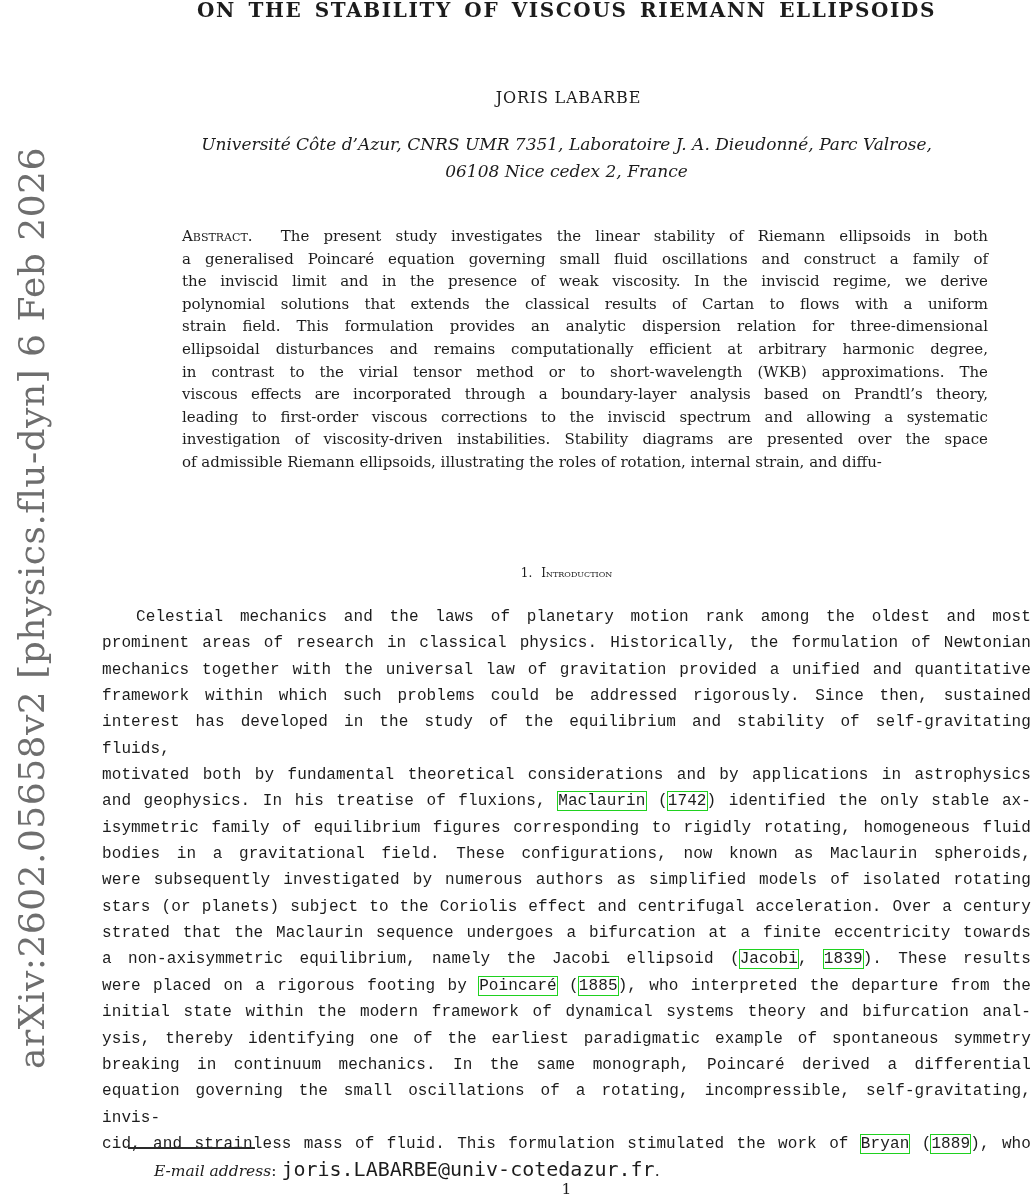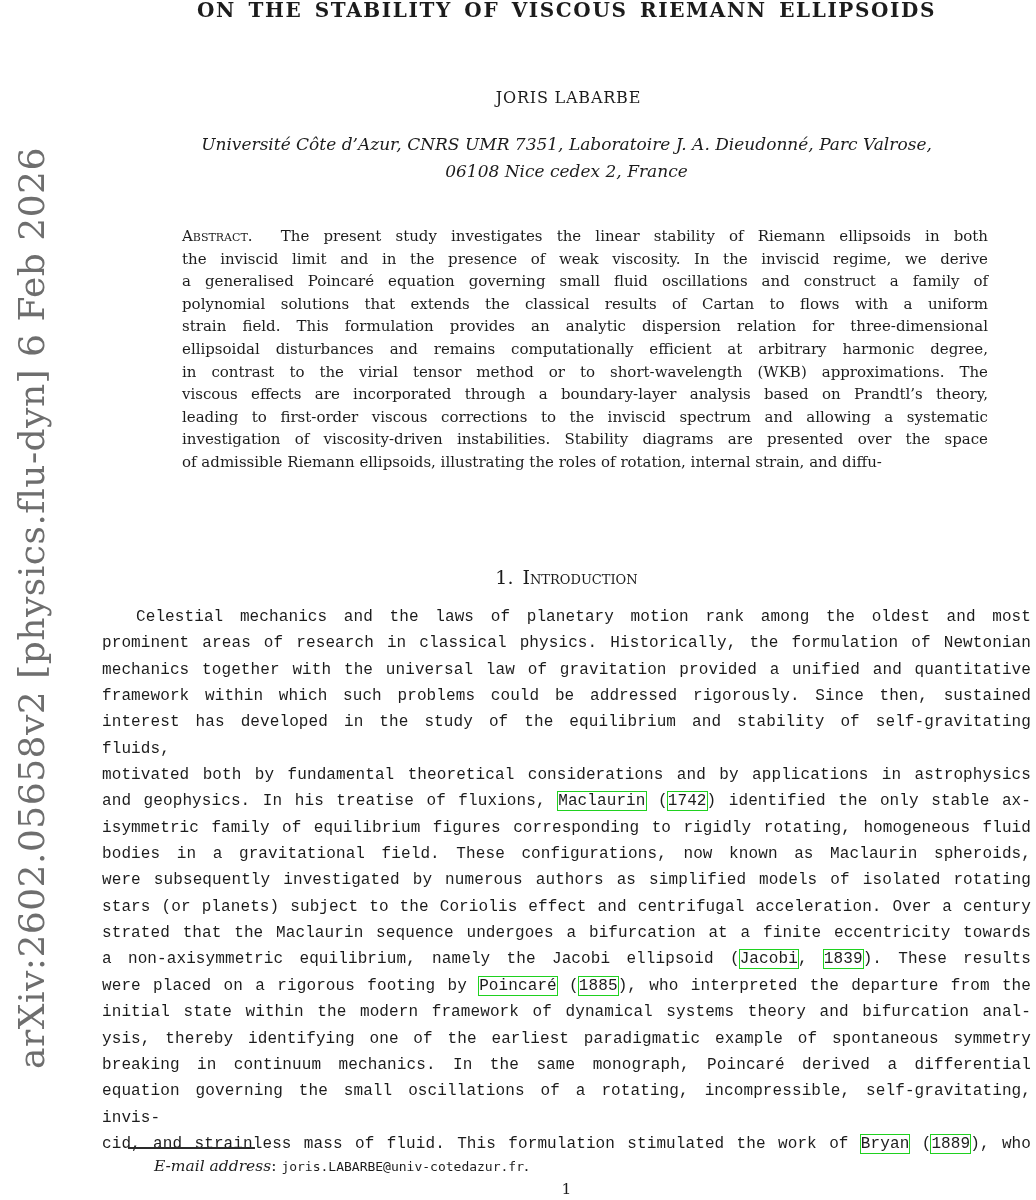--- a/index.html
+++ b/index.html
@@ -29,38 +29,38 @@
     text-align:center;font-style:italic;font-size:17px;line-height:27px;
   }
   .abstract{
     position:absolute;top:225px;left:80px;width:806px;
     font-size:15px;line-height:22.6px;
   }
   .abs-line{text-align:justify;text-align-last:justify;text-justify:inter-word;}
   .abstract .abs-line:last-child{text-align-last:left;}
   .section-heading{
     position:absolute;top:566px;left:0;width:100%;
-    text-align:center;font-size:19px;
+    text-align:center;font-size:12px;
   }
   .section-title{margin-left:9px;}
   .sc{font-variant:small-caps;}
   .body-text{
     position:absolute;top:604px;left:0;width:100%;
     font-size:16px;line-height:26.35px;letter-spacing:0.1px;font-family:Liberation Mono, monospace;
   }
   .body-line{text-align:justify;text-align-last:justify;text-justify:inter-word;}
   .body-line:first-child{text-indent:34px;}
   .cite{outline:1.6px solid var(--link-box,#1fd11f);outline-offset:0px;cursor:pointer;}
   .footnote-rule{
     position:absolute;top:1147px;left:26px;width:127px;height:0;
     border-top:2px solid #2a2a2a;
   }
   .footnote{position:absolute;top:1157px;left:52px;font-size:15.5px;}
   .it{font-style:italic;}
-  .mono{font-family:"DejaVu Sans Mono","Liberation Mono",monospace;font-size:13px;}
+  .mono{font-family:"DejaVu Sans Mono","Liberation Mono",monospace;font-size:20px;}
   .page-number{
     position:absolute;top:1180px;left:0;width:100%;
     text-align:center;font-size:15.5px;
   }
 </style>
 </head>
 <body>
 
 <div class="watermark">arXiv:2602.05658v2 [physics.flu-dyn] 6 Feb 2026</div>
 
@@ -70,22 +70,22 @@
 
   <div class="author">JORIS LABARBE</div>
 
   <div class="affiliation">
     <div>Université Côte d’Azur, CNRS UMR 7351, Laboratoire J. A. Dieudonné, Parc Valrose,</div>
     <div>06108 Nice cedex 2, France</div>
   </div>
 
   <div class="abstract">
       <div class="abs-line"><span class="sc">Abstract.</span><span>&nbsp; The present study investigates the linear stability of Riemann ellipsoids in both</span></div>
+      <div class="abs-line"><span>a generalised Poincaré equation governing small fluid oscillations and construct a family of</span></div>
       <div class="abs-line"><span>the inviscid limit and in the presence of weak viscosity. In the inviscid regime, we derive</span></div>
-      <div class="abs-line"><span>a generalised Poincaré equation governing small fluid oscillations and construct a family of</span></div>
       <div class="abs-line"><span>polynomial solutions that extends the classical results of Cartan to flows with a uniform</span></div>
       <div class="abs-line"><span>strain field. This formulation provides an analytic dispersion relation for three-dimensional</span></div>
       <div class="abs-line"><span>ellipsoidal disturbances and remains computationally efficient at arbitrary harmonic degree,</span></div>
       <div class="abs-line"><span>in contrast to the virial tensor method or to short-wavelength (WKB) approximations. The</span></div>
       <div class="abs-line"><span>viscous effects are incorporated through a boundary-layer analysis based on Prandtl’s theory,</span></div>
       <div class="abs-line"><span>leading to first-order viscous corrections to the inviscid spectrum and allowing a systematic</span></div>
       <div class="abs-line"><span>investigation of viscosity-driven instabilities. Stability diagrams are presented over the space</span></div>
       <div class="abs-line"><span>of admissible Riemann ellipsoids, illustrating the roles of rotation, internal strain, and diffu-</span></div>
     </div>
 

